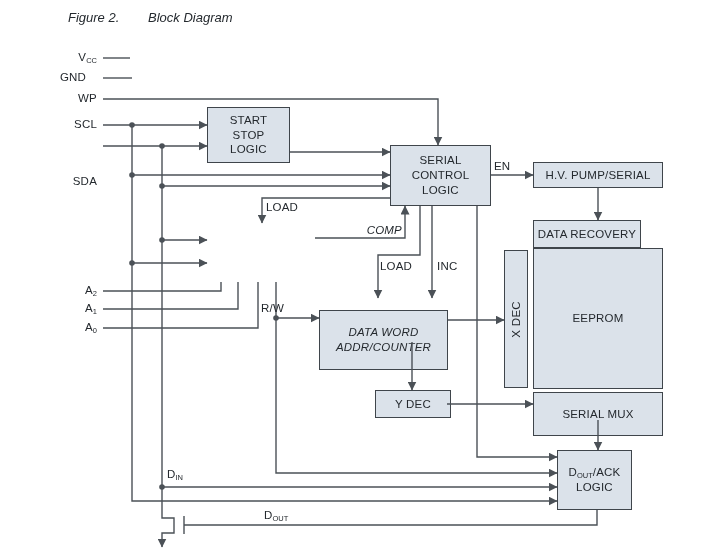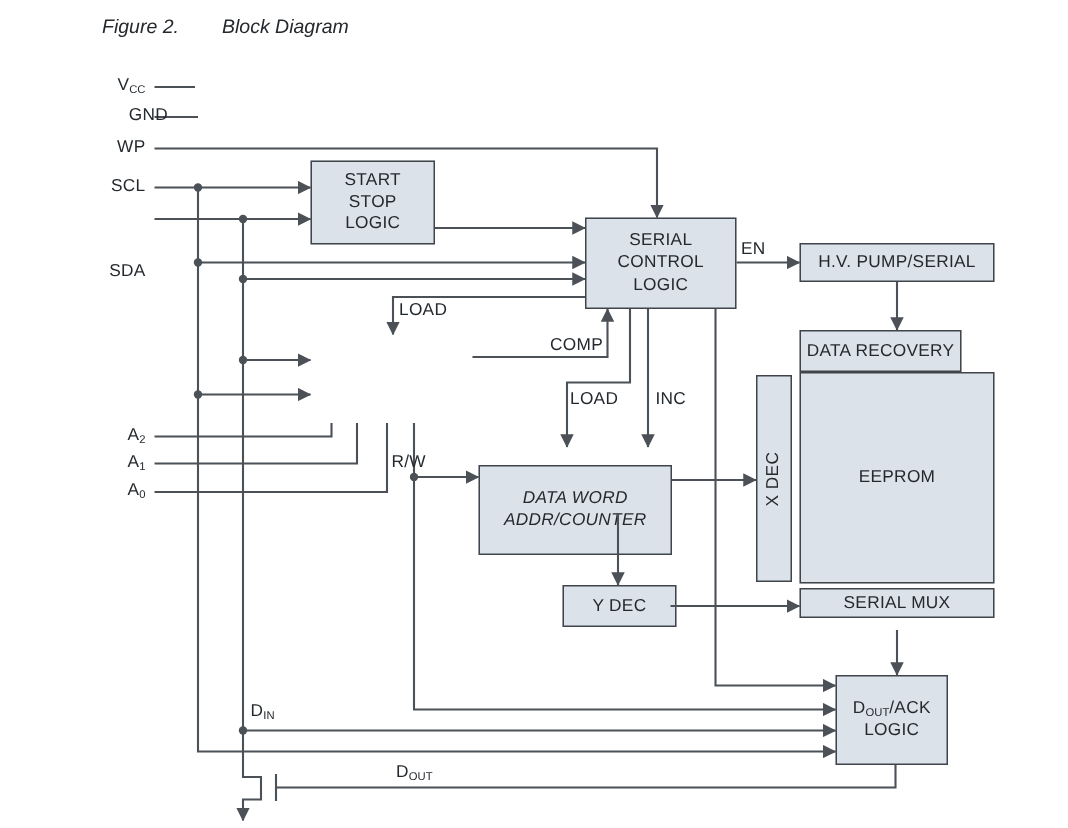--- a/index.html
+++ b/index.html
@@ -10,21 +10,21 @@
        border:1.6px solid var(--block-border,#3f454b);display:flex;align-items:center;justify-content:center;
        text-align:center;font-size:11.5px;line-height:1.28;white-space:pre-line;letter-spacing:.2px;z-index:1;}
   .vert{transform:rotate(-90deg);white-space:nowrap;letter-spacing:.3px;}
   svg#wires{position:absolute;left:0;top:0;z-index:2;pointer-events:none;}
   .w{fill:none;stroke:var(--wire,#4b5157);stroke-width:1.4;}
   .dot{fill:var(--wire,#4b5157);stroke:none;}
   .ah{fill:var(--wire,#4b5157);}
   .lbl{position:absolute;font-size:11.5px;line-height:13px;z-index:3;letter-spacing:.2px;}
   .pin{width:58px;text-align:right;}
   sub{font-size:7.5px;vertical-align:-2px;letter-spacing:0;}
-  .r{text-align:right;}
+  .r{text-align:right;font-style:italic;}
 </style>
 </head>
 <body>
 
 <div id="stage">
 
   <span class="caption" style="left:68px;top:10px;">Figure 2.</span>
   <span class="caption" style="left:148px;top:10px;">Block Diagram</span>
 
   <div class="blk" style="left:207px;top:107px;width:83px;height:56px;"><span>START
@@ -33,21 +33,21 @@
   <div class="blk" style="left:390px;top:145px;width:101px;height:61px;"><span>SERIAL
 CONTROL
 LOGIC</span></div>
   <div class="blk" style="left:533px;top:162px;width:130px;height:26px;"><span>H.V. PUMP/SERIAL</span></div>
   <div class="blk" style="left:533px;top:220px;width:108px;height:28px;"><span>DATA RECOVERY</span></div>
   <div class="blk" style="left:504px;top:250px;width:24px;height:138px;"><span class="vert">X DEC</span></div>
   <div class="blk" style="left:533px;top:248px;width:130px;height:141px;"><span>EEPROM</span></div>
   <div class="blk" style="left:319px;top:310px;width:129px;height:60px;font-style:italic;"><span>DATA WORD
 ADDR/COUNTER</span></div>
   <div class="blk" style="left:375px;top:390px;width:76px;height:28px;"><span>Y DEC</span></div>
-  <div class="blk" style="left:533px;top:392px;width:130px;height:20px;"><span>SERIAL MUX</span></div>
+  <div class="blk" style="left:533px;top:392px;width:130px;height:44px;"><span>SERIAL MUX</span></div>
   <div class="blk" style="left:557px;top:450px;width:75px;height:60px;">
     <span><span>D</span><sub>OUT</sub><span>/ACK</span><br><span>LOGIC</span></span>
   </div>
 
   <svg id="wires" width="712" height="552" viewBox="0 0 712 552">
     <defs>
       <marker id="arr" markerUnits="userSpaceOnUse" markerWidth="9" markerHeight="9" refX="8.5" refY="4.5" orient="auto-start-reverse">
         <path class="ah" d="M0,0 L9,4.5 L0,9 z"></path>
       </marker>
     </defs>
@@ -94,21 +94,21 @@
       <circle class="dot" cx="132" cy="175" r="2.8"></circle>
       <circle class="dot" cx="162" cy="186" r="2.8"></circle>
       <circle class="dot" cx="162" cy="240" r="2.8"></circle>
       <circle class="dot" cx="132" cy="263" r="2.8"></circle>
       <circle class="dot" cx="276" cy="318" r="2.8"></circle>
       <circle class="dot" cx="162" cy="487" r="2.8"></circle>
     </g>
   </svg>
 
   <span class="lbl pin" style="left:39px;top:51px;"><span>V</span><sub>CC</sub></span>
-  <span class="lbl pin" style="left:54px;top:71px;">GND</span>
+  <span class="lbl pin" style="left:44px;top:71px;text-align:center;">GND</span>
   <span class="lbl pin" style="left:39px;top:92px;">WP</span>
   <span class="lbl pin" style="left:39px;top:118px;">SCL</span>
   <span class="lbl pin" style="left:39px;top:139px;margin-top:36px;">SDA</span>
   <span class="lbl pin" style="left:39px;top:284px;"><span>A</span><sub>2</sub></span>
   <span class="lbl pin" style="left:39px;top:302px;"><span>A</span><sub>1</sub></span>
   <span class="lbl pin" style="left:39px;top:321px;"><span>A</span><sub>0</sub></span>
 
   <span class="lbl" style="left:266px;top:201px;">LOAD</span>
   <span class="lbl r" style="left:352px;top:224px;width:50px;">COMP</span>
   <span class="lbl" style="left:494px;top:160px;">EN</span>

